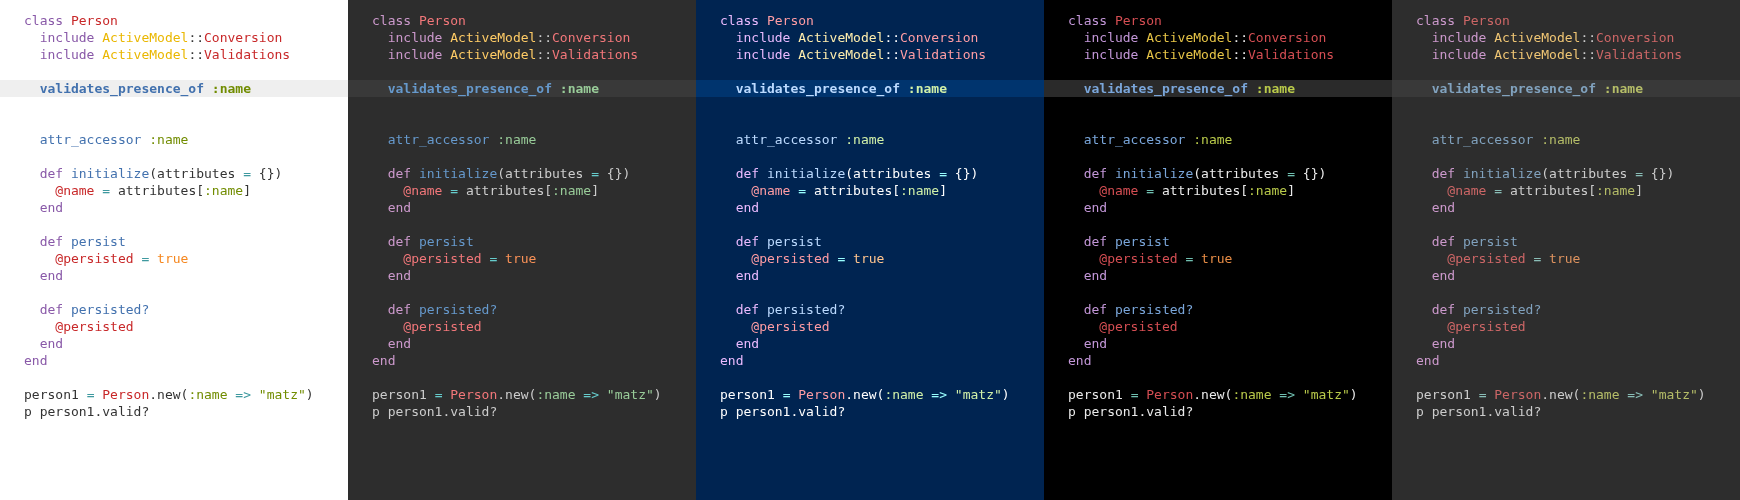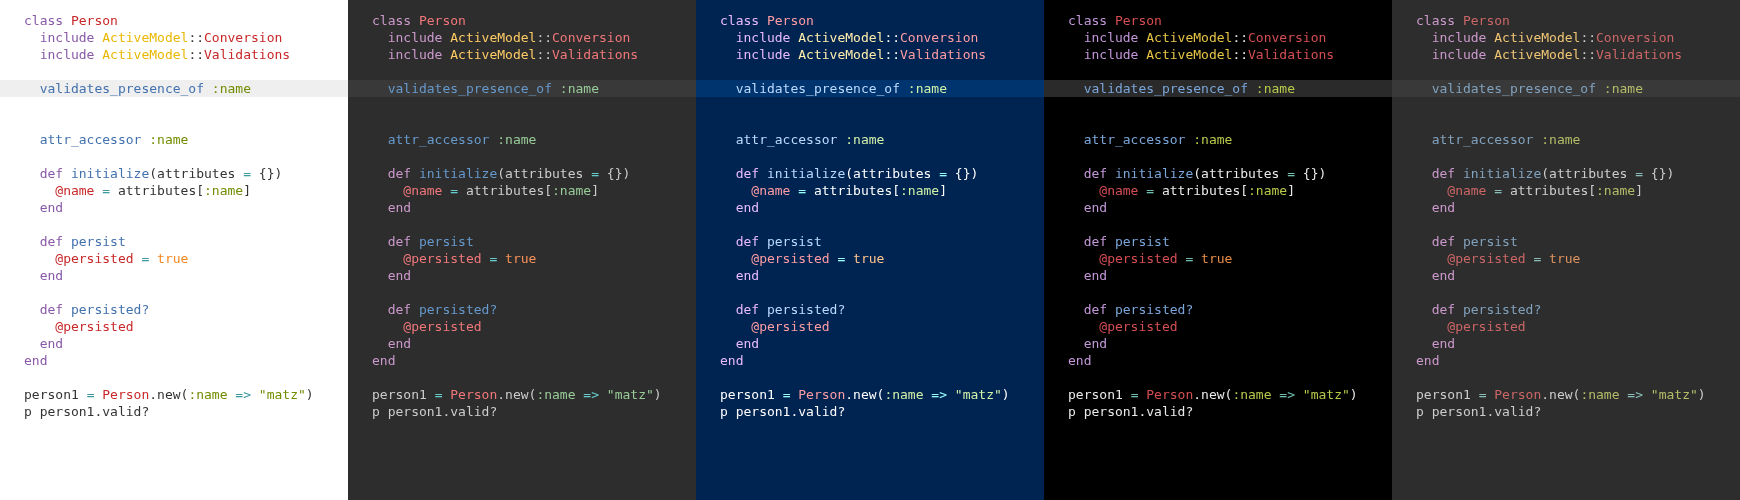--- a/index.html
+++ b/index.html
@@ -13,21 +13,21 @@
     overflow: hidden;
   }
   .panel {
     width: 348px;
     flex: 0 0 348px;
     padding: 12px 0 12px 0;
     white-space: pre;
     overflow: hidden;
   }
   .ln { padding: 0 12px 0 24px; }
-  .hl { display: block; }
+  .hl { display: block; font-weight: bold; }
 
   
   .t1 { background: #ffffff; color: #333333; }
   .t1 .kw   { color: #8959a8; }   
   .t1 .cls  { color: #c82829; }   
   .t1 .mod  { color: #eab700; }   
   .t1 .mod2 { color: #c82829; }   
   .t1 .fn   { color: #4271ae; }   
   .t1 .sym  { color: #718c00; }   
   .t1 .ivar { color: #c82829; }   

